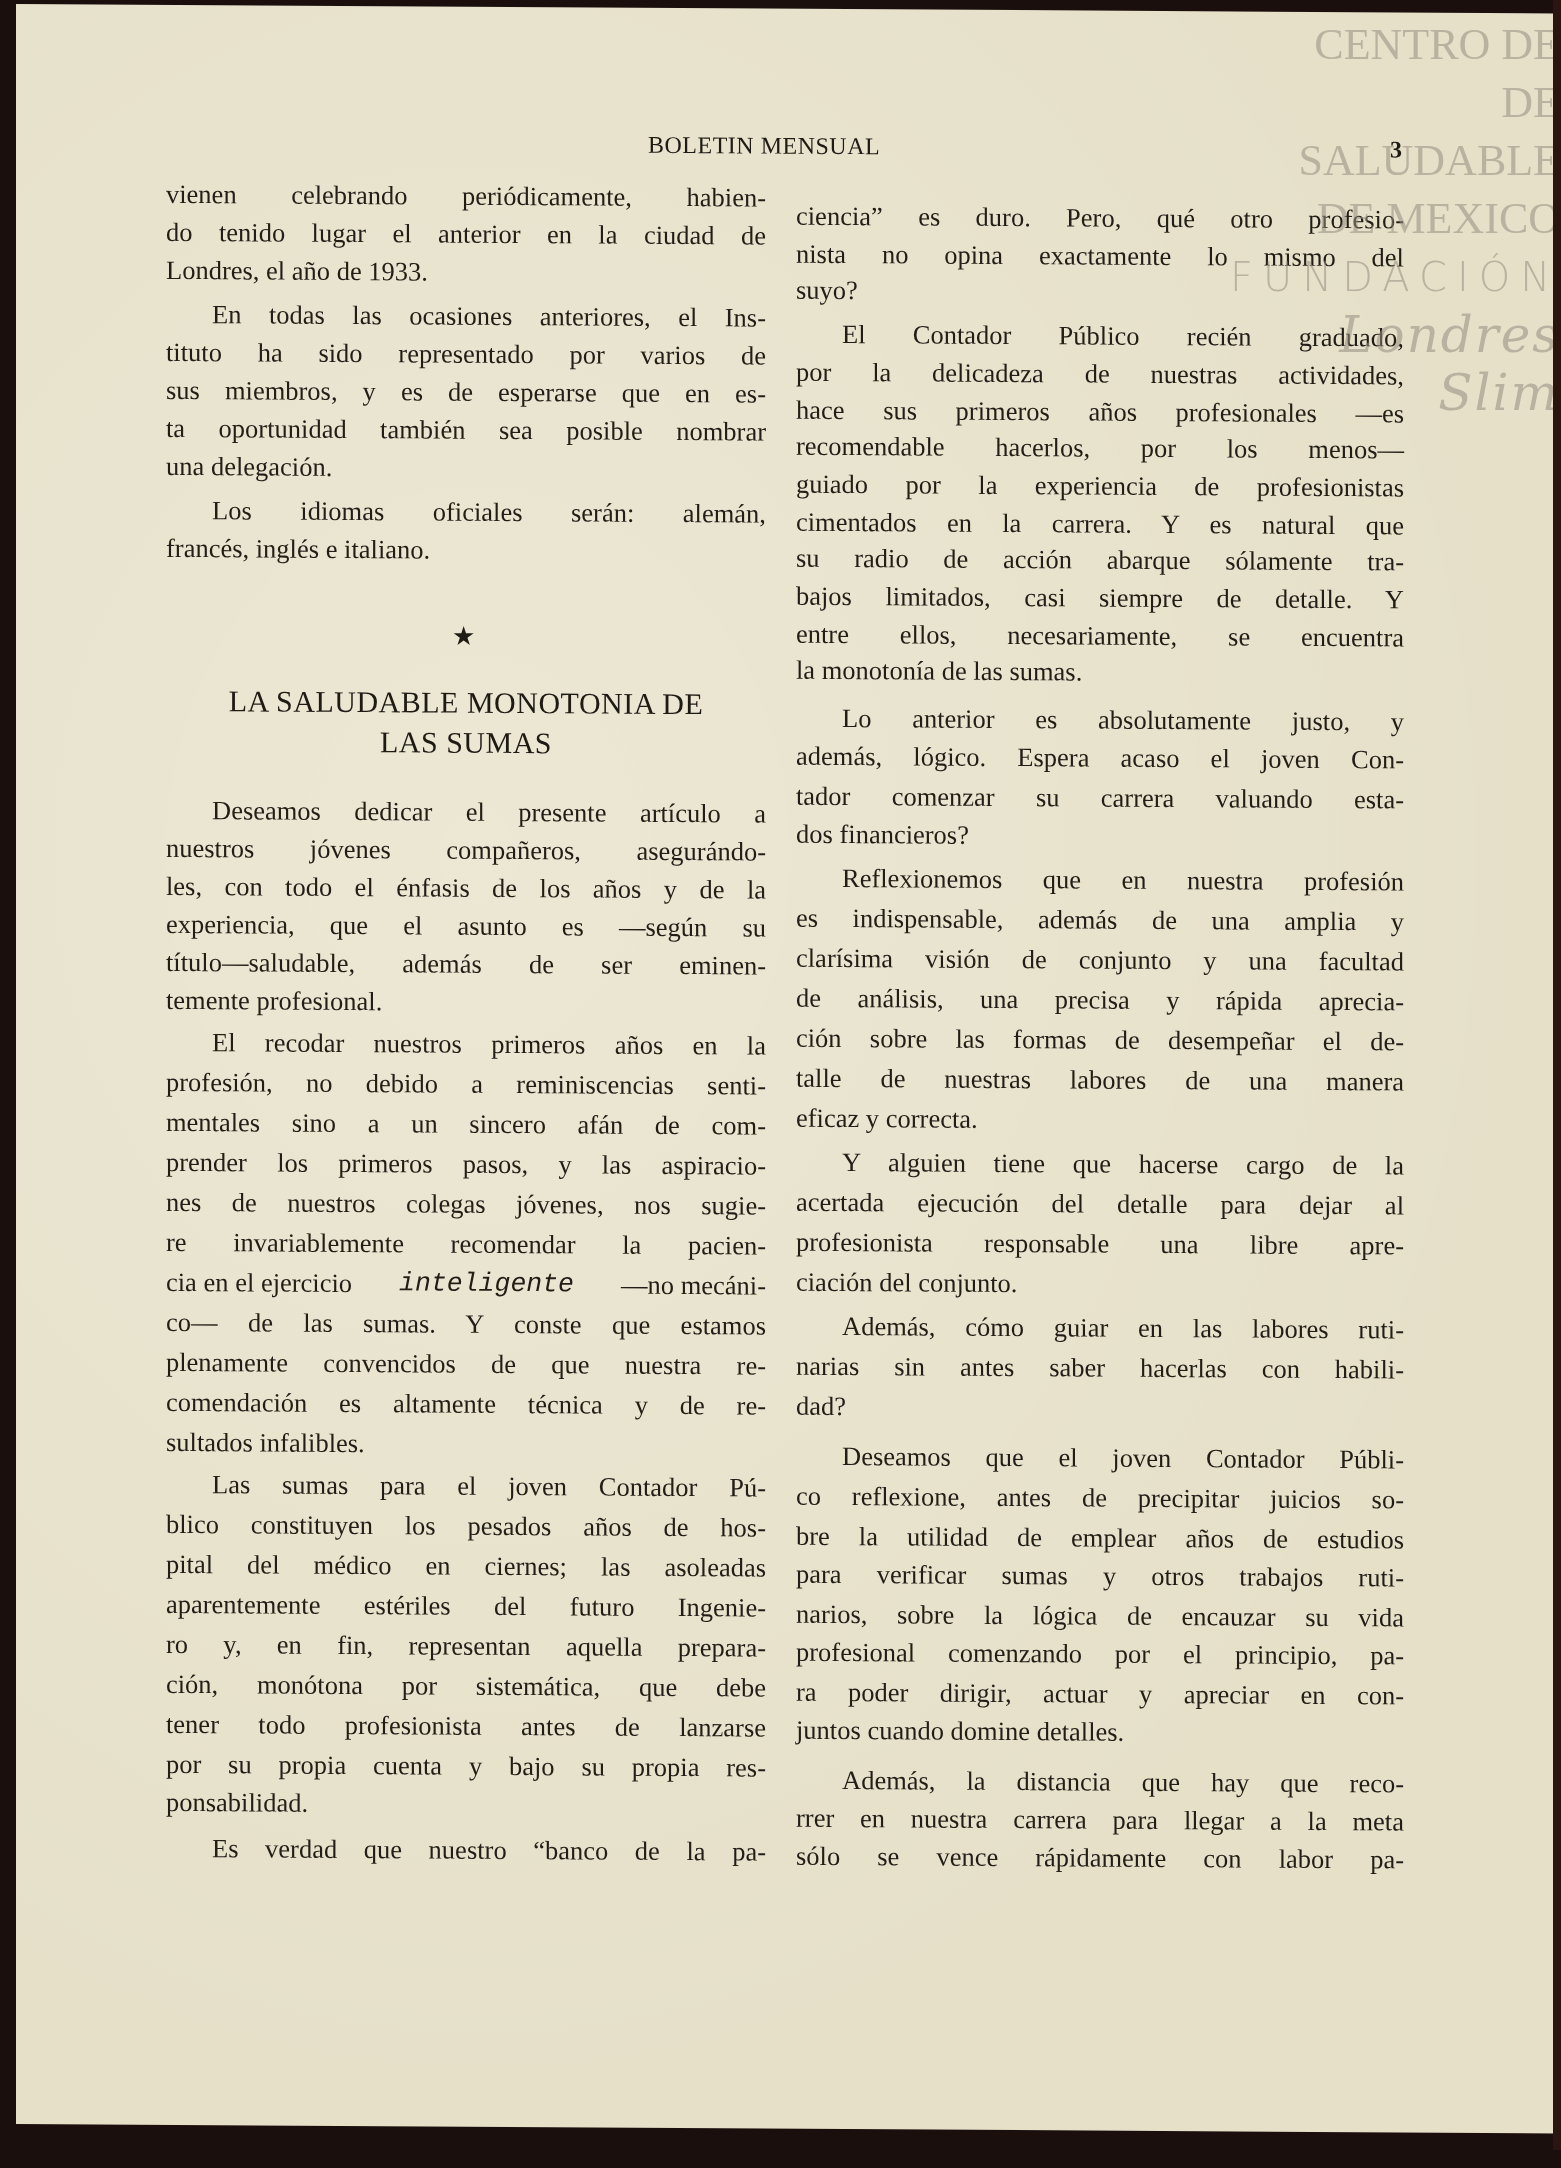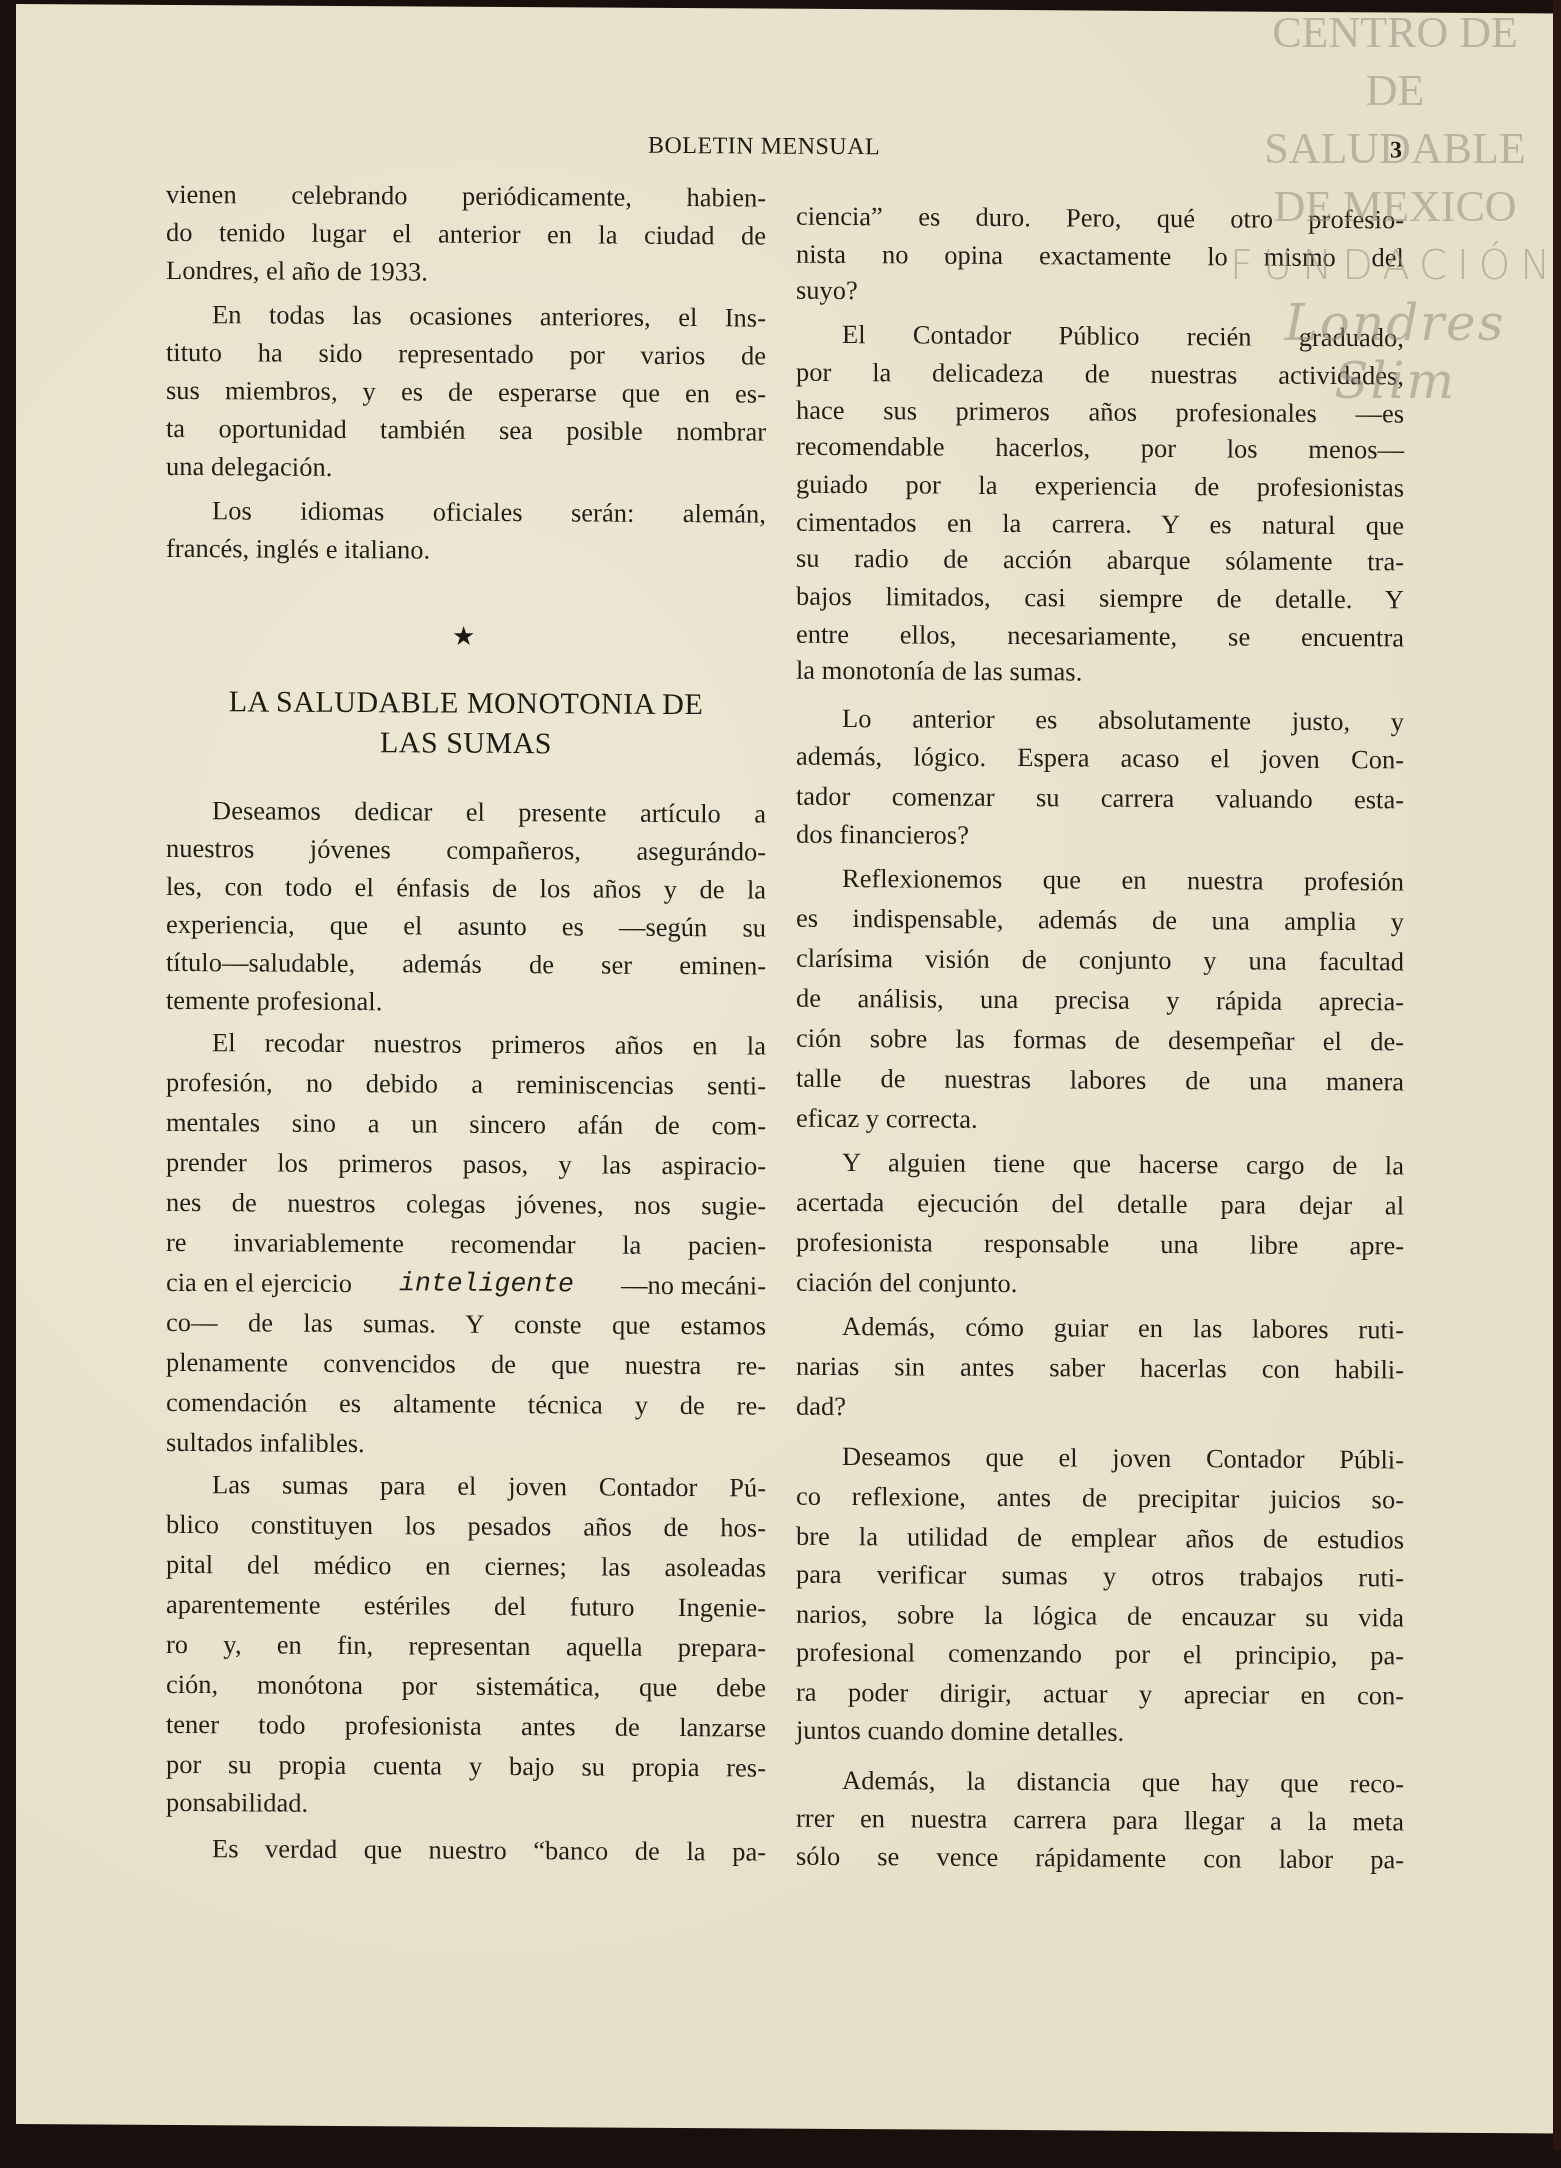--- a/index.html
+++ b/index.html
@@ -38,21 +38,21 @@
   .line.indent { padding-left:46px; box-sizing:border-box; }
   .line .it { font-style:italic;font-family:Liberation Mono, monospace; }
   .star {
     position:absolute; left:436px; top:614px; font-size:26px; color:#1e1a14;
   }
   .article-title {
     position:absolute; left:160px; top:676px; width:580px; text-align:center;
     font-size:30px; line-height:40px; color:#1e1a14; letter-spacing:0.5px;
   }
   .watermark {
-    position:absolute; left:1230px; top:4px; width:330px; text-align:center;
+    position:absolute; left:1230px; top:16px; width:330px; text-align:right;
     color:rgba(150,140,125,0.55); font-family:"Liberation Serif",serif;
     font-size:44px; line-height:58px;
   }
   .watermark .wm-line { display:block; }
   .watermark .fund { font-family:"DejaVu Sans",sans-serif; font-size:40px; letter-spacing:10px; font-weight:300; }
   .watermark .sig { font-style:italic; font-size:50px; font-family:"DejaVu Serif",serif; letter-spacing:2px; }
 </style>
 </head>
 <body>
 

